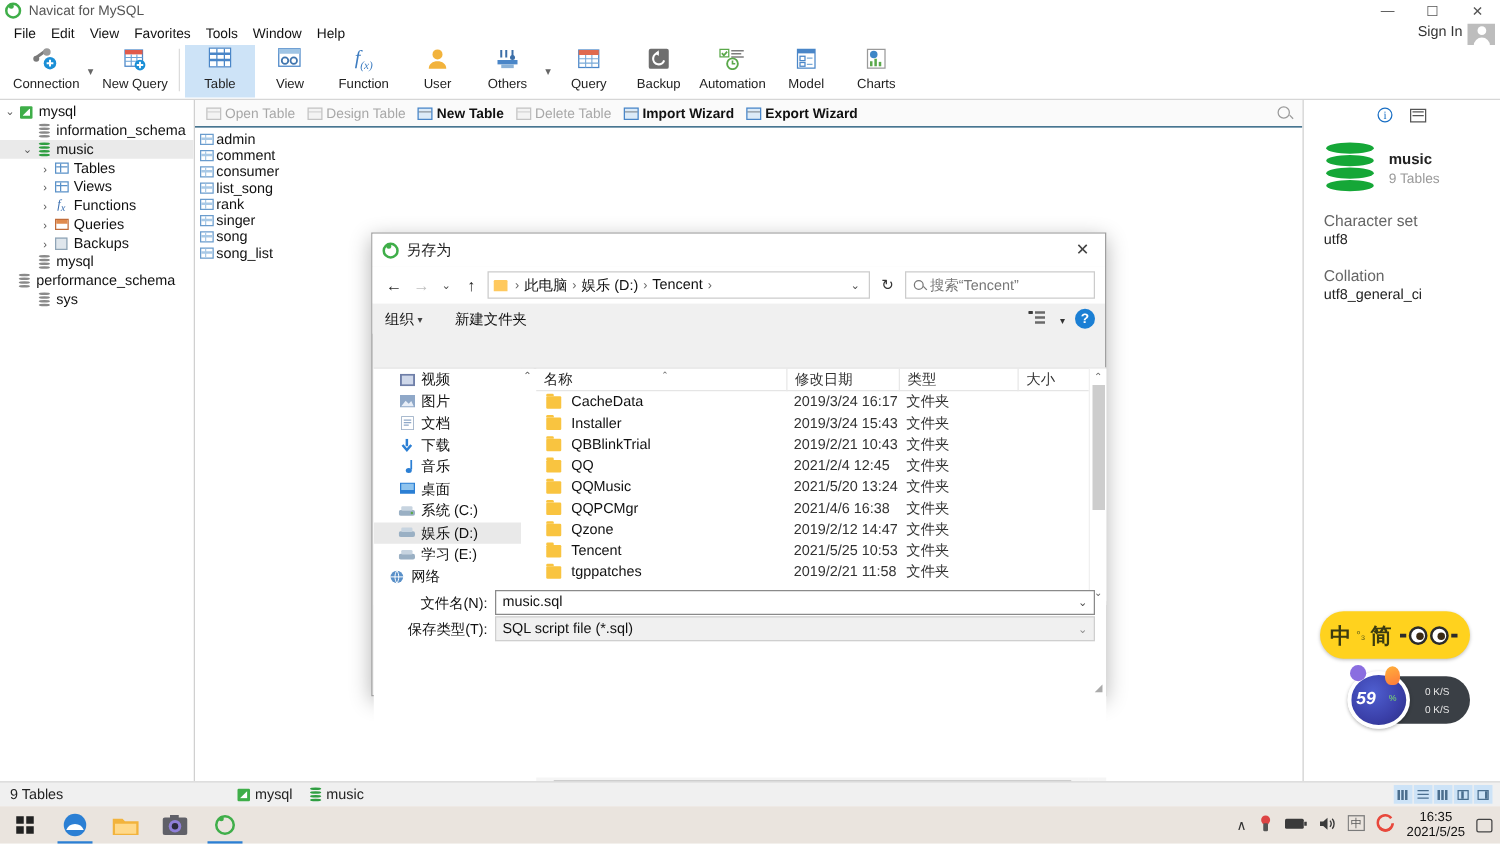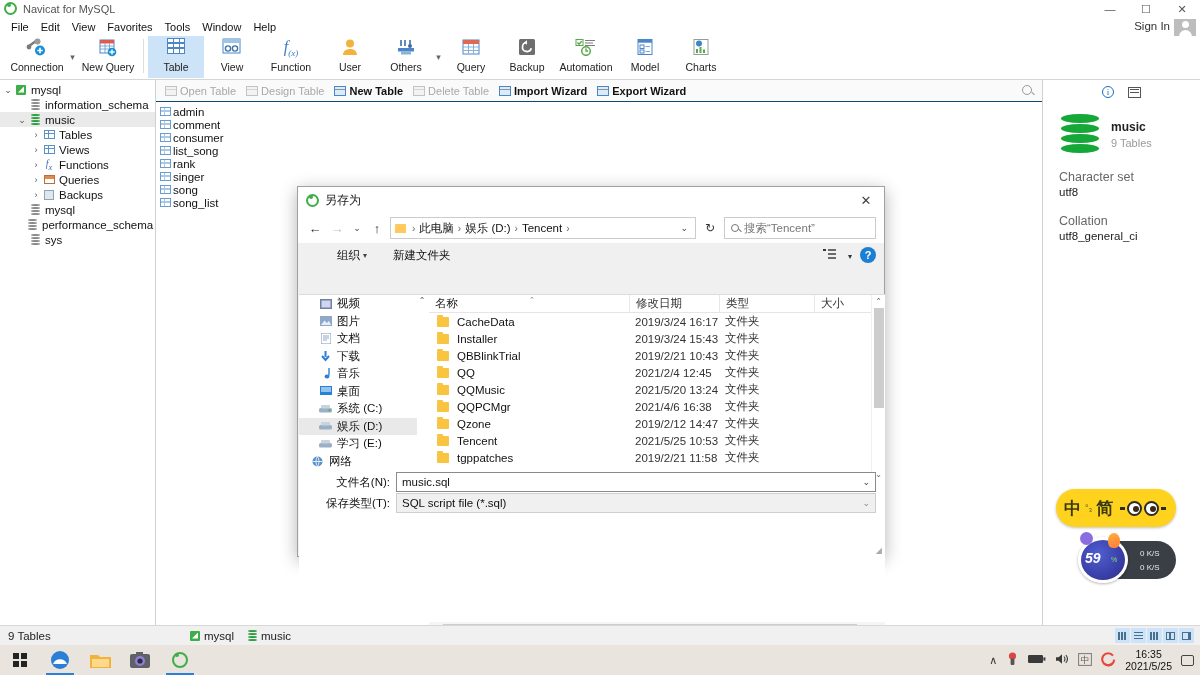--- a/index.html
+++ b/index.html
@@ -232,21 +232,21 @@
   }
   .crumb .fld{width:11px;height:9px;background:#ffc95e;border-radius:1px 1px 0 0;margin-right:2px;}
   .crumb .sep{color:#666;font-size:10px;padding:0 2px;}
   .crumb .cdd{margin-left:auto;font-size:9px;color:#444;padding-right:3px;}
   .refresh{width:20px;height:22px;display:flex;align-items:center;justify-content:center;font-size:12px;color:#333;}
   .searchbox{width:152px;height:22px;border:1px solid #cccccc;background:#fff;display:flex;align-items:center;
              gap:5px;padding:0 6px;font-size:11.5px;color:#777;}
   .smag{width:8px;height:8px;border:1.2px solid #777;border-radius:50%;position:relative;flex:none;}
   .smag::after{content:"";position:absolute;width:4px;height:1.2px;background:#777;transform:rotate(45deg);right:-3.5px;bottom:0;}
 
-  .toolrow{height:24px;background:#f0f0f0;display:flex;align-items:center;padding:0 10px;font-size:11.5px;color:#111;position:relative;margin-left:29px;}
+  .toolrow{height:24px;background:#f0f0f0;display:flex;align-items:center;padding:0 10px;font-size:11.5px;color:#111;position:relative;}
   .toolrow .it{margin-right:26px;display:flex;align-items:center;gap:3px;}
   .toolrow .cd{font-size:8px;color:#444;}
   .viewico{position:absolute;right:48px;top:6px;width:13px;height:11px;}
   .viewico i{position:absolute;left:0;width:3px;height:2px;background:#3a3a3a;}
   .viewico b{position:absolute;left:5px;width:8px;height:1.4px;background:#6a6a6a;}
   .viewdd{position:absolute;right:32px;top:9px;font-size:8px;color:#333;}
   .helpq{position:absolute;right:8px;top:4px;width:16px;height:16px;border-radius:50%;background:#1b7fd4;color:#fff;
          font-size:11px;font-weight:bold;display:flex;align-items:center;justify-content:center;}
 
   .browser{position:absolute;left:1px;top:107px;width:586px;height:342px;background:#fff;border-top:1px solid #dcdcdc;}
@@ -547,21 +547,21 @@
             <span class="db-ico gray">
               <span></span>
               <span></span>
               <span></span>
               <span></span>
             </span>
           </span>
         <span>mysql</span>
       </div>
 
-      <div class="trow" style="padding-left:13px">
+      <div class="trow" style="padding-left:0">
         <span class="twist"></span>
         <span class="tico">
             <span class="db-ico gray">
               <span></span>
               <span></span>
               <span></span>
               <span></span>
             </span>
           </span>
         <span>performance_schema</span>

